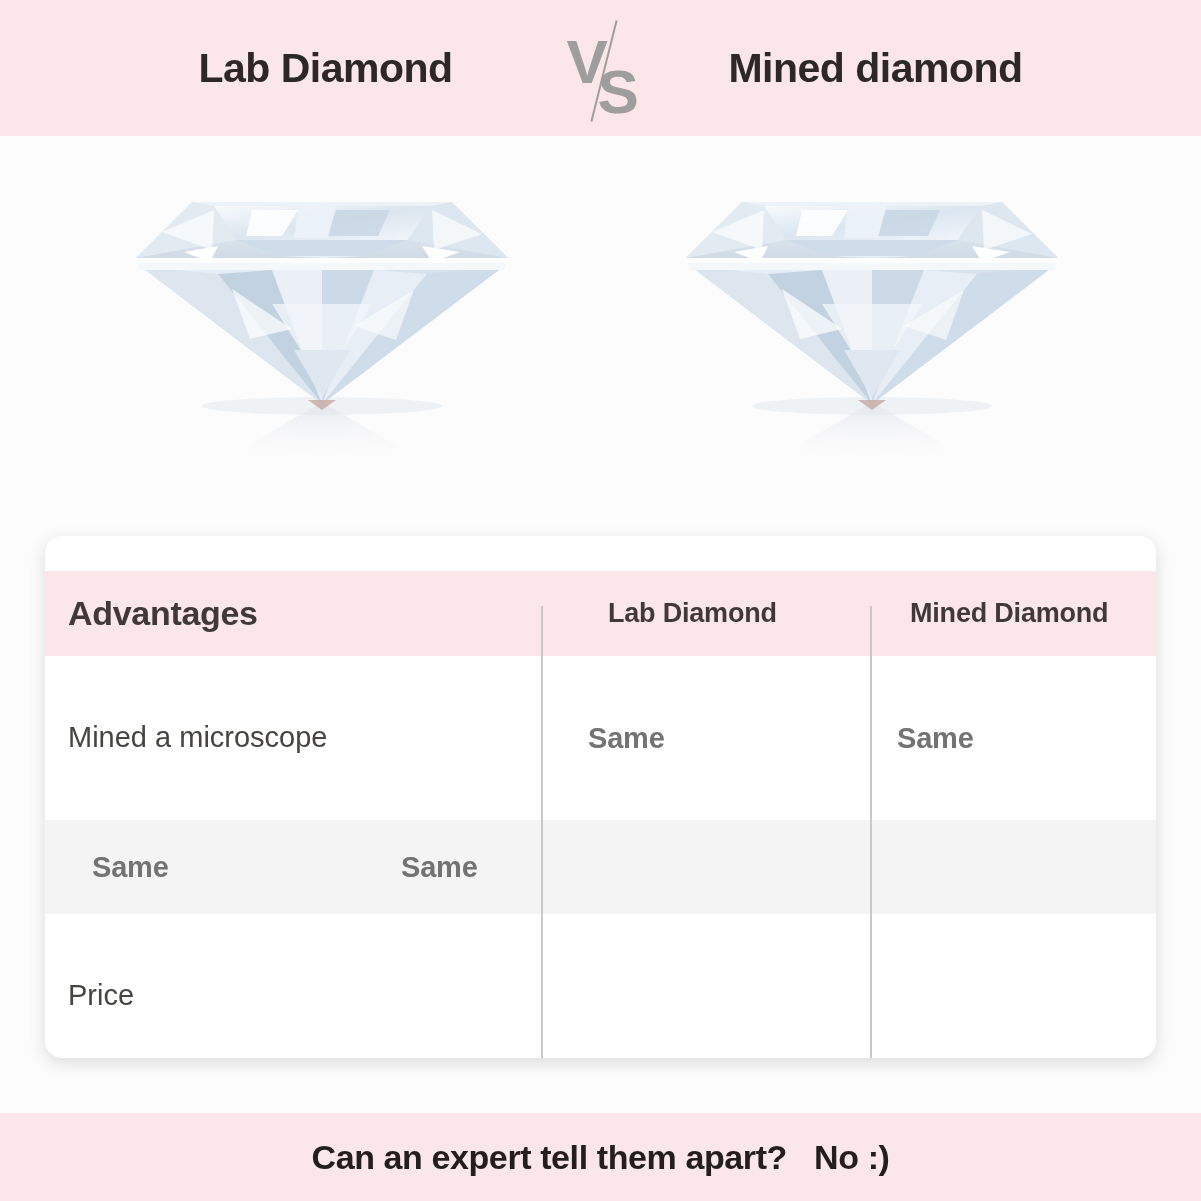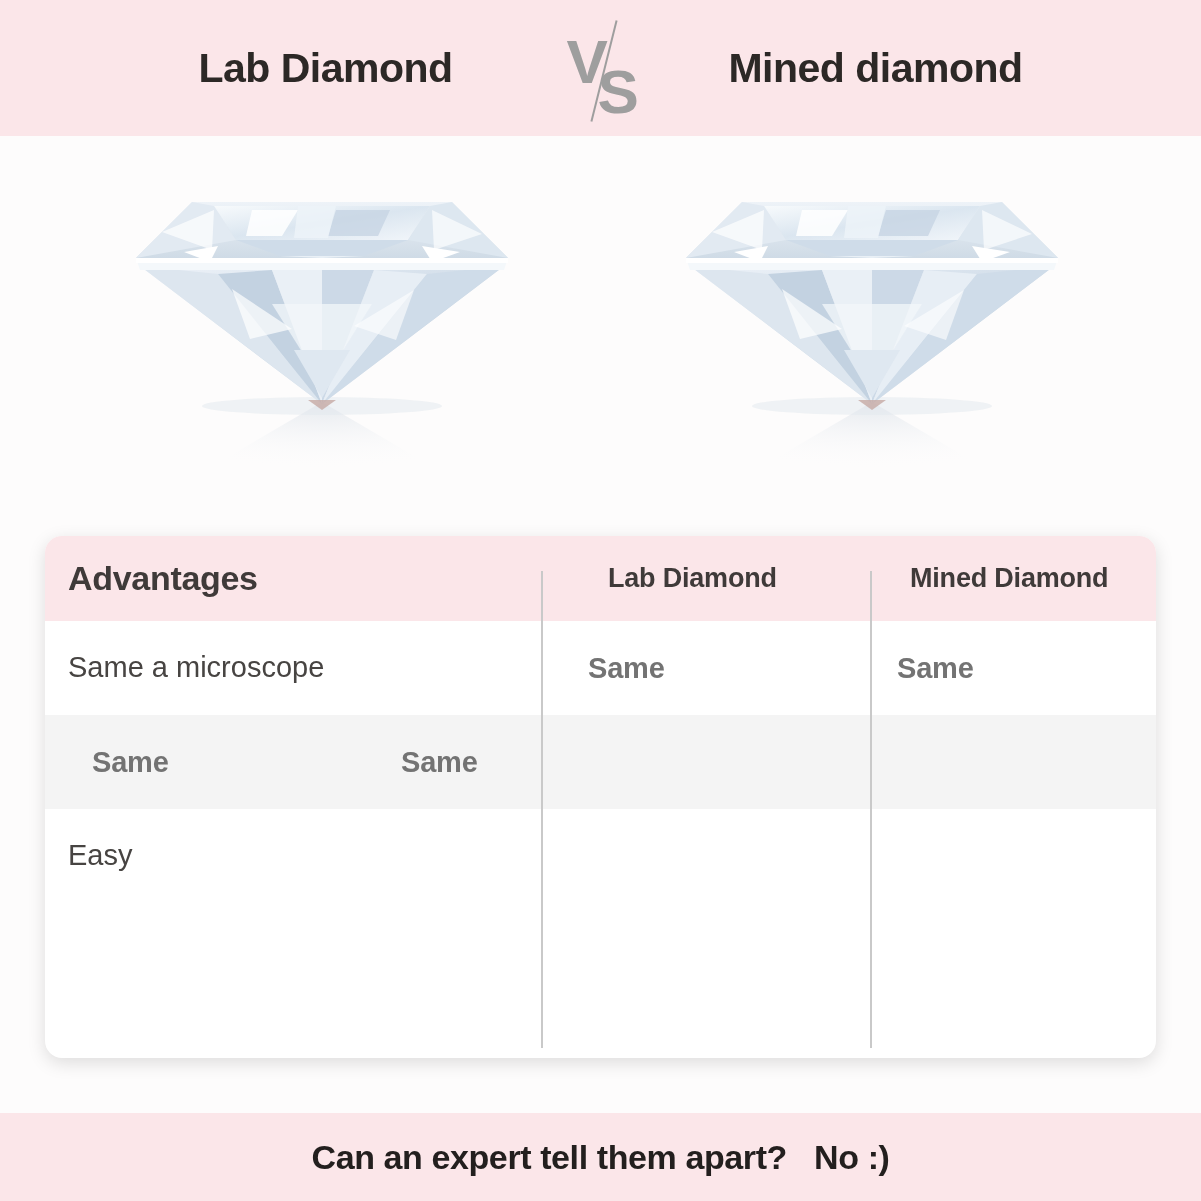--- a/index.html
+++ b/index.html
@@ -96,20 +96,21 @@
   .table-inner {
     position: relative;
     width: 100%;
     height: 100%;
   }
 
   .trow {
     display: flex;
     width: 100%;
     box-sizing: border-box;
+    margin-top: 35px;
   }
   .trow.header {
     height: 85px;
     background: #FBE6E9;
     align-items: center;
   }
   .trow.body {
     height: 94px;
     align-items: center;
   }
@@ -344,42 +345,42 @@
       <div class="cell-val">
         <span class="h-col">Lab Diamond</span>
       </div>
       <div class="cell-val second">
         <span class="h-col">Mined Diamond</span>
       </div>
     </div>
 
     <div class="trow body plain">
       <div class="cell-label">
-        <span class="label-text">Same a microscope</span>
+        <span class="label-text">Mined a microscope</span>
       </div>
       <div class="cell-val">
         <span class="val-text val-green">Same</span>
       </div>
       <div class="cell-val second">
         <span class="val-text val-green">Same</span>
       </div>
     </div>
 
     <div class="trow body alt">
       <div class="cell-val">
         <span class="val-text val-green">Same</span>
       </div>
       <div class="cell-val second">
         <span class="val-text val-green">Same</span>
       </div>
     </div>
 
     <div class="trow body plain">
       <div class="cell-label">
-        <span class="label-text">Easy</span>
+        <span class="label-text">Price</span>
       </div>
     </div>
 
 
   </div>
 </div>
 
 <div class="footer-band">
   <span class="footer-text">Can an expert tell them apart?   No :)</span>
 </div>

